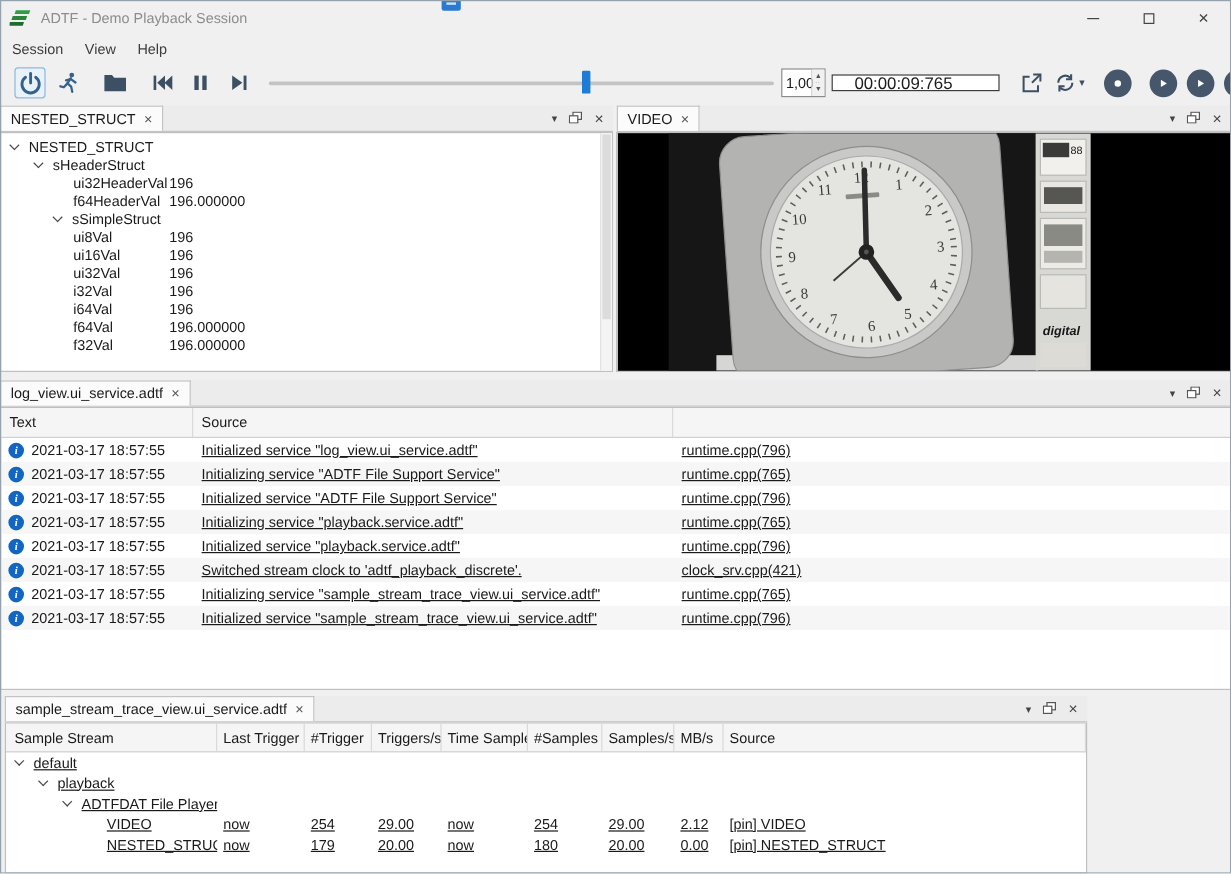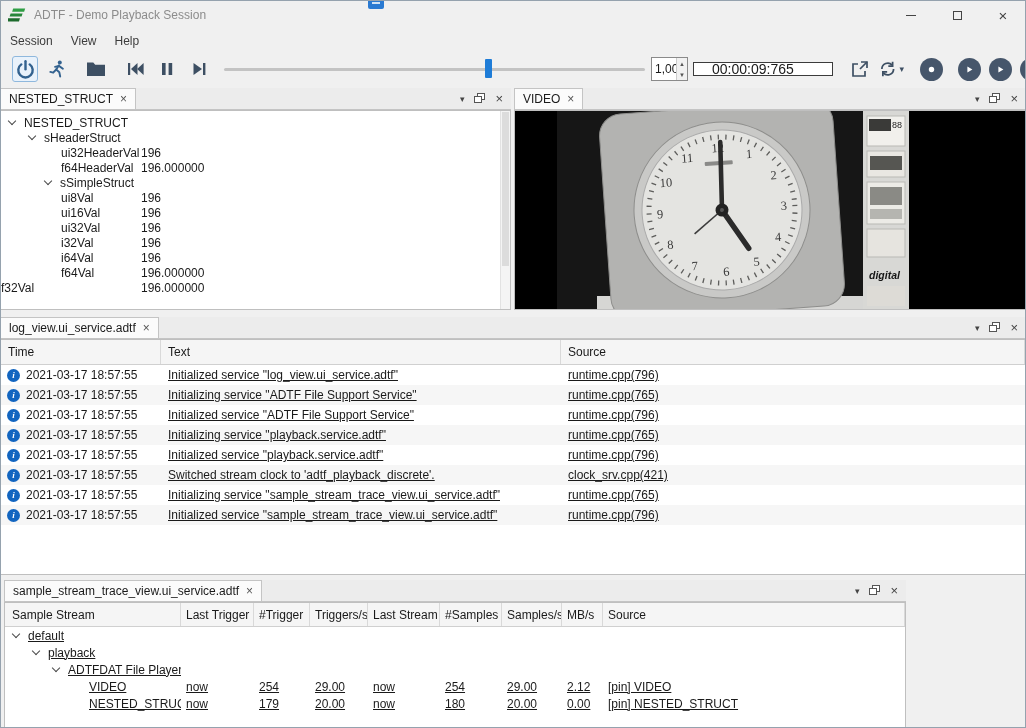--- a/index.html
+++ b/index.html
@@ -261,21 +261,21 @@
           <span class="tval">196</span>
         </div>
       <div class="trow" style="padding-left:60px">
           <span>i64Val</span>
           <span class="tval">196</span>
         </div>
       <div class="trow" style="padding-left:60px">
           <span>f64Val</span>
           <span class="tval">196.000000</span>
         </div>
-      <div class="trow" style="">
+      <div class="trow" style="padding-left:60px">
           <span>f32Val</span>
           <span class="tval">196.000000</span>
         </div>
     </div>
     <div class="vscroll">
         <div class="vthumb"></div>
       </div>
   </div>
 </div>
 
@@ -354,21 +354,20 @@
       <span class="pc-dd">▾</span>
       <span><svg width="11" height="10" viewBox="0 0 11 10">
             <rect x="3.5" y="0.5" width="7" height="6" fill="#fff" stroke="#555"></rect>
             <rect x="0.5" y="3.5" width="7" height="6" fill="#fff" stroke="#555"></rect>
           </svg></span>
       <span class="pc-x">×</span>
     </div>
   </div>
   <div class="pcontent">
     <div class="lgrid thead">
-      <div class="hcell">Time</div>
       <div class="hcell">Text</div>
       <div class="hcell">Source</div>
     </div>
     <div>
       <div class="lgrid lrow">
         <div class="timecell">
             <span class="infoicon">i</span>
             <span>2021-03-17 18:57:55</span>
           </div>
         <div class="rcell">Initialized service "log_view.ui_service.adtf"</div>
@@ -450,21 +449,21 @@
           </svg></span>
       <span class="pc-x">×</span>
     </div>
   </div>
   <div class="pcontent">
     <div class="tgrid thead2">
       <div class="hcell">Sample Stream</div>
       <div class="hcell np">Last Trigger</div>
       <div class="hcell np">#Trigger</div>
       <div class="hcell np">Triggers/s</div>
-      <div class="hcell np">Last Stream</div>
+      <div class="hcell np">Time Sample</div>
       <div class="hcell np">#Samples</div>
       <div class="hcell np">Samples/s</div>
       <div class="hcell np">MB/s</div>
       <div class="hcell np">Source</div>
     </div>
     <div>
       <div class="tgrid trrow">
         <div class="rcell" style="padding-left:8px">
             <span class="chev"></span>
             <span>default</span>

